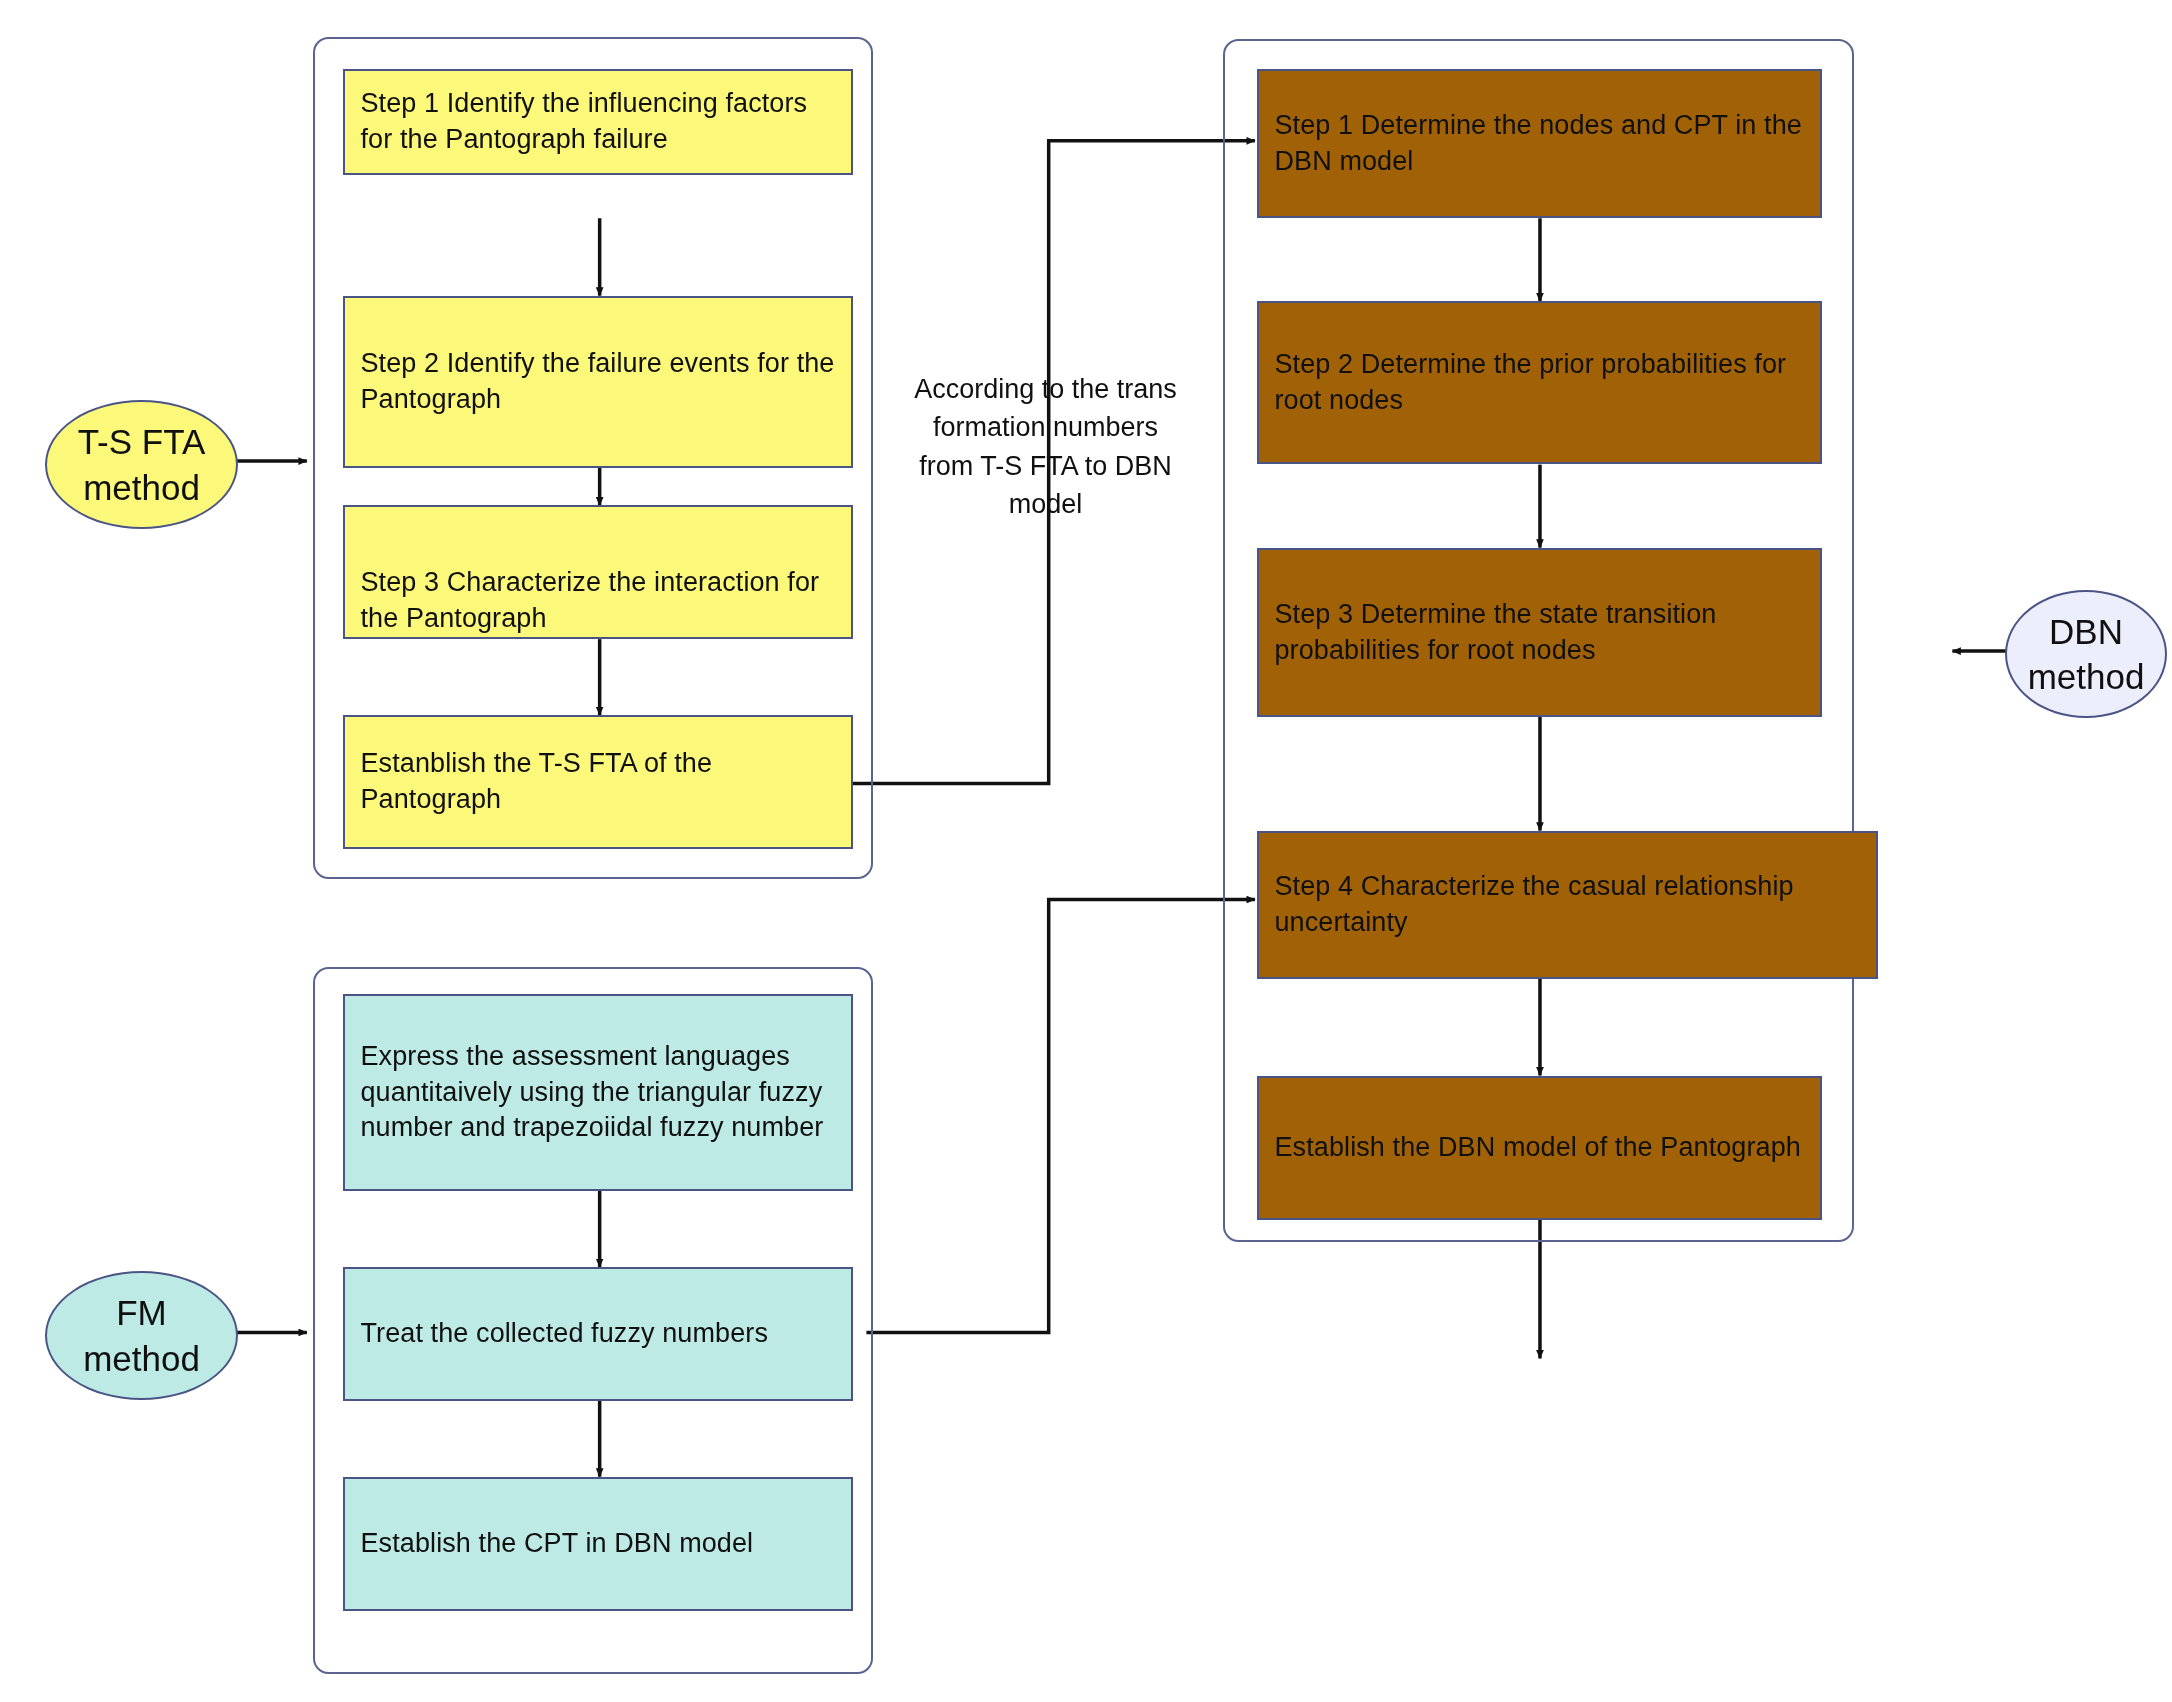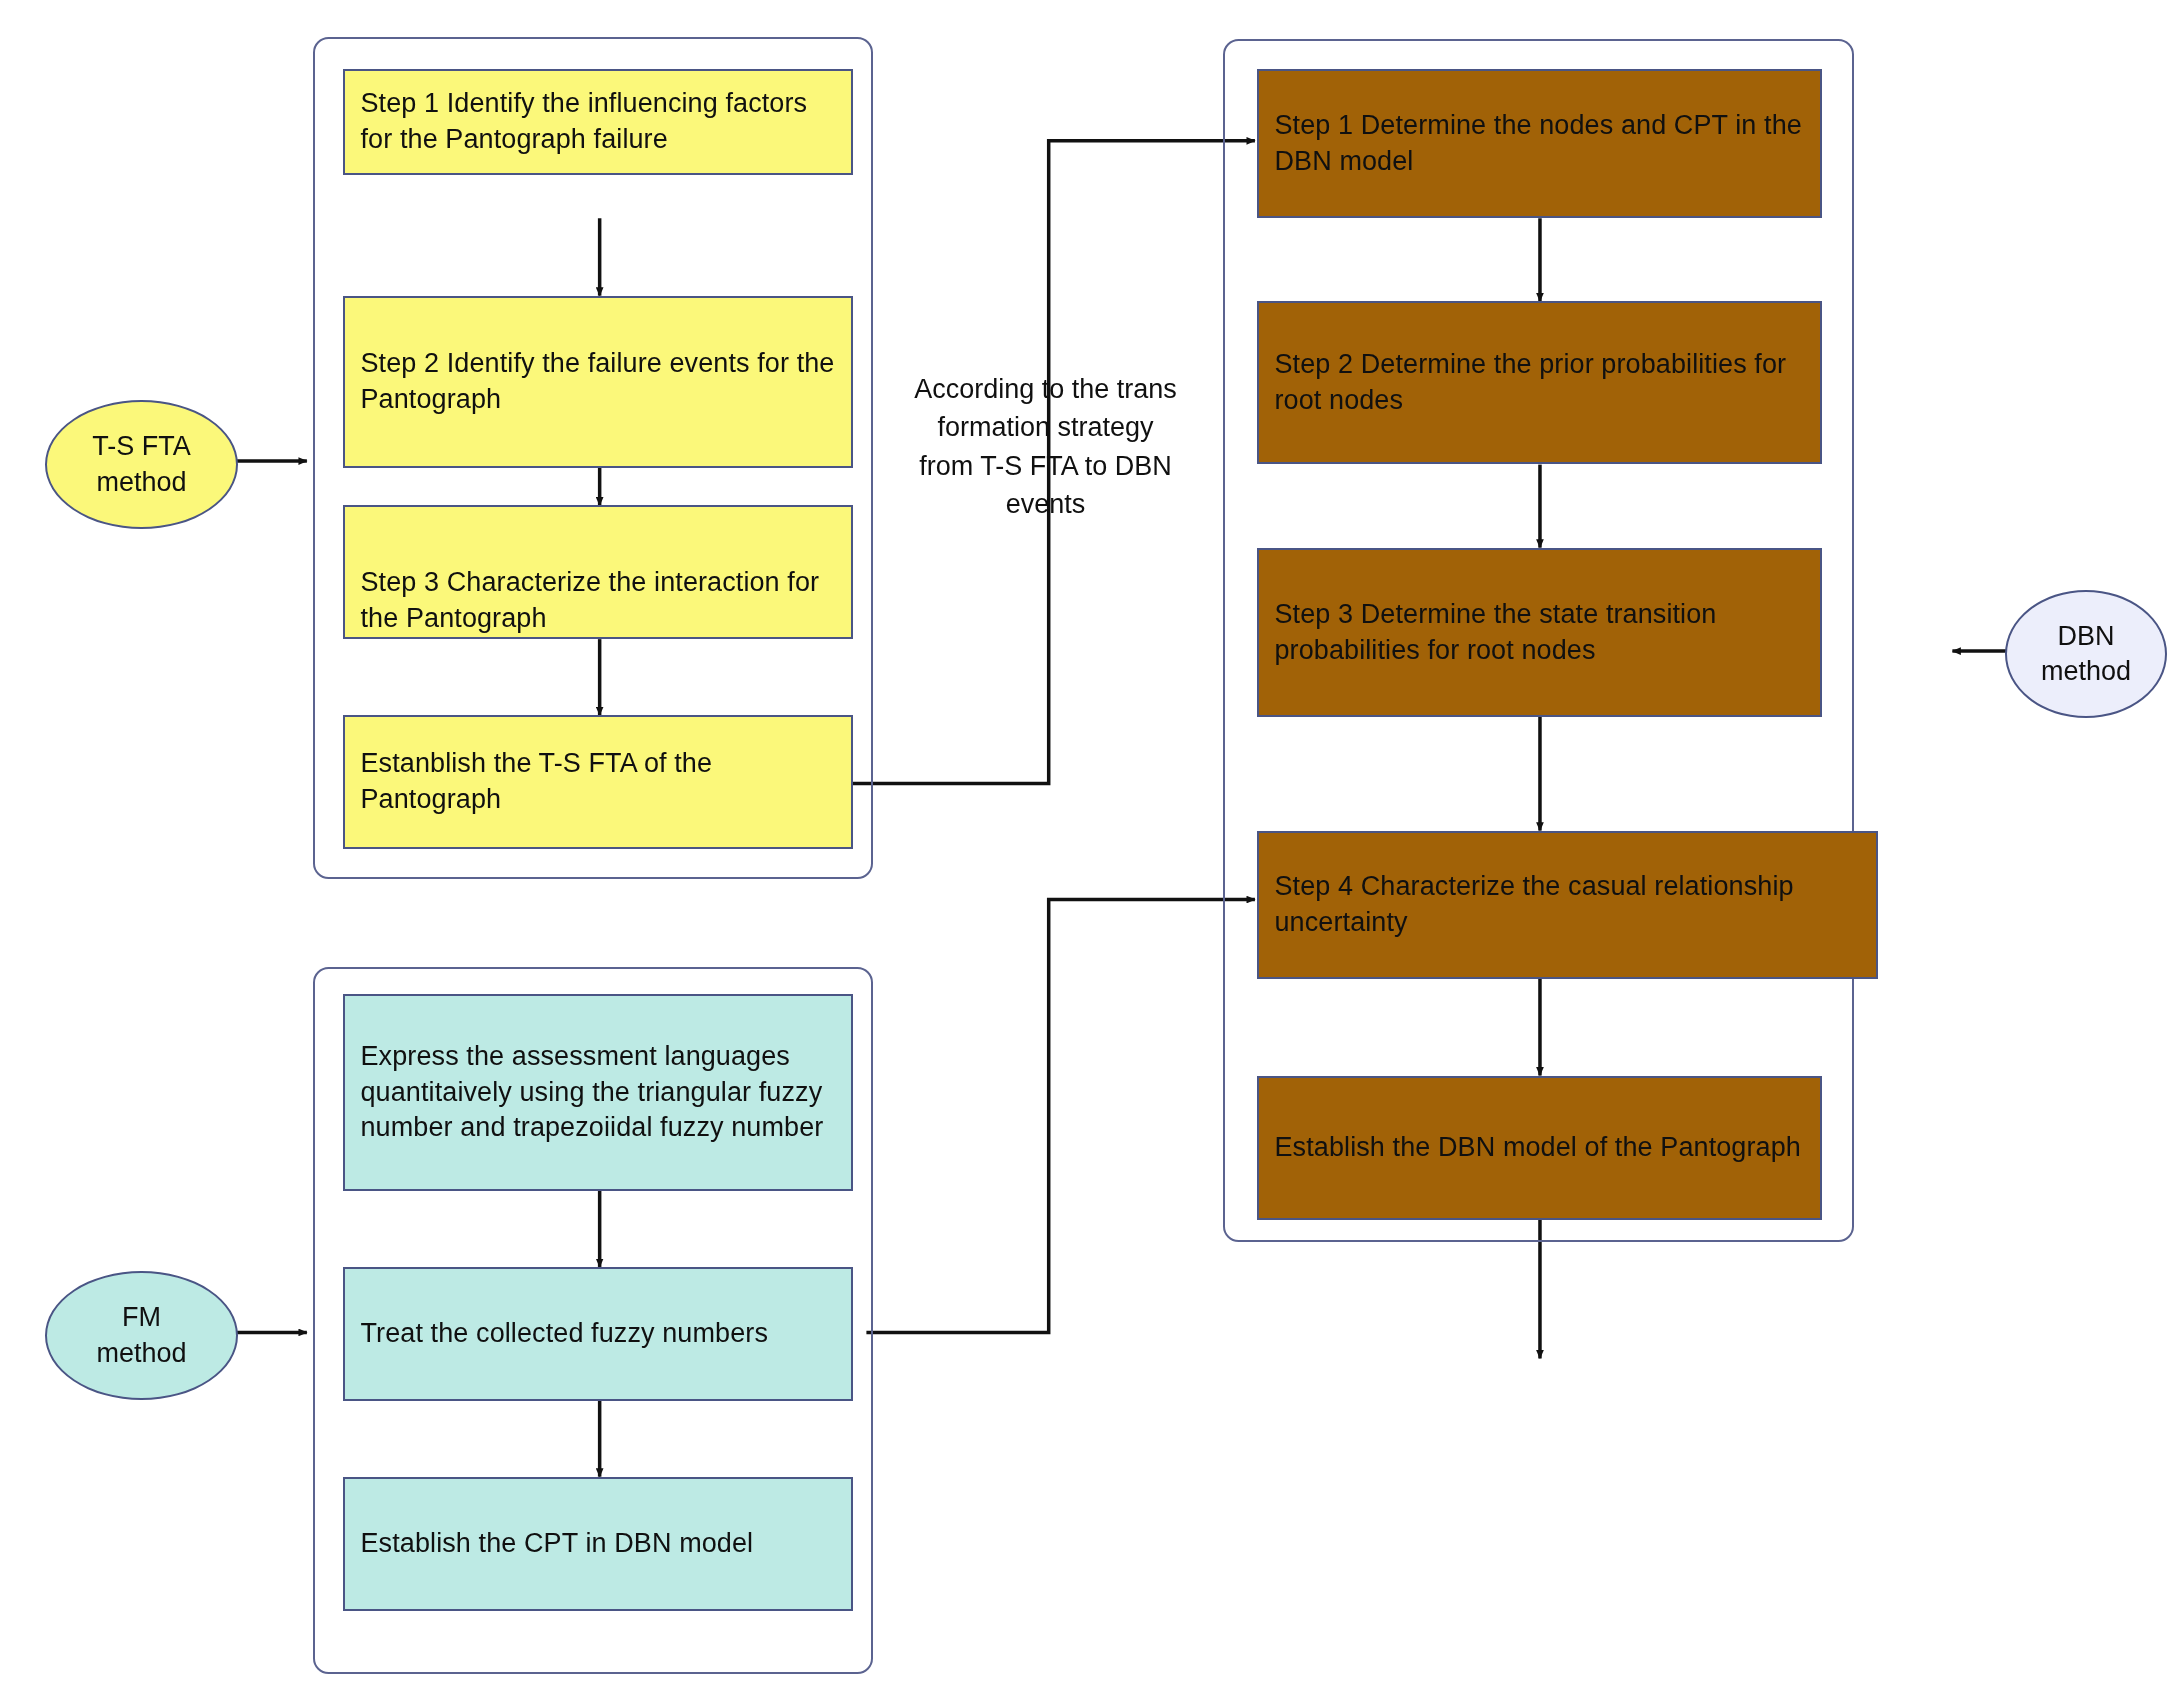--- a/index.html
+++ b/index.html
@@ -14,21 +14,21 @@
   .node span{display:block;color:#101010;font-size:27px;line-height:1.33;
              letter-spacing:0.1px;text-align:left;}
 
   .yellow{background:#fbf87a;}
   .lav{background:#a16207;}
   .teal{background:#bdeae4;}
   .peach{background:#fae3c4;}
 
   .ell{position:absolute;border:2.1px solid #4a5585;border-radius:50%;
        display:flex;align-items:center;justify-content:center;}
-  .ell span{display:block;color:#101010;font-size:27px;line-height:1.3;text-align:center;}
+  .ell span{display:block;color:#101010;font-size:35px;line-height:1.3;text-align:center;}
   .ell.y{background:#fbf87a;}
   .ell.l{background:#eceefb;}
   .ell.t{background:#bdeae4;}
 
   .midlabel{position:absolute;color:#101010;font-size:27px;line-height:1.42;
             text-align:center;}
 </style>
 </head>
 <body>
 
@@ -130,17 +130,17 @@
   <div class="node lav" style="left:1257px;top:831px;width:621px;height:148px;">
     <span>Step 4 Characterize the casual relationship uncertainty</span>
   </div>
 
   <div class="node lav" style="left:1257px;top:1076px;width:565px;height:144px;">
     <span>Establish the DBN model of the Pantograph</span>
   </div>
 
 
   <div class="midlabel" style="left:908px;top:370px;width:275px;">
-    <span>According to the trans formation strategy from T-S FTA to DBN events</span>
+    <span>According to the trans formation numbers from T-S FTA to DBN model</span>
   </div>
 
 </div>
 
 
 </body></html>

